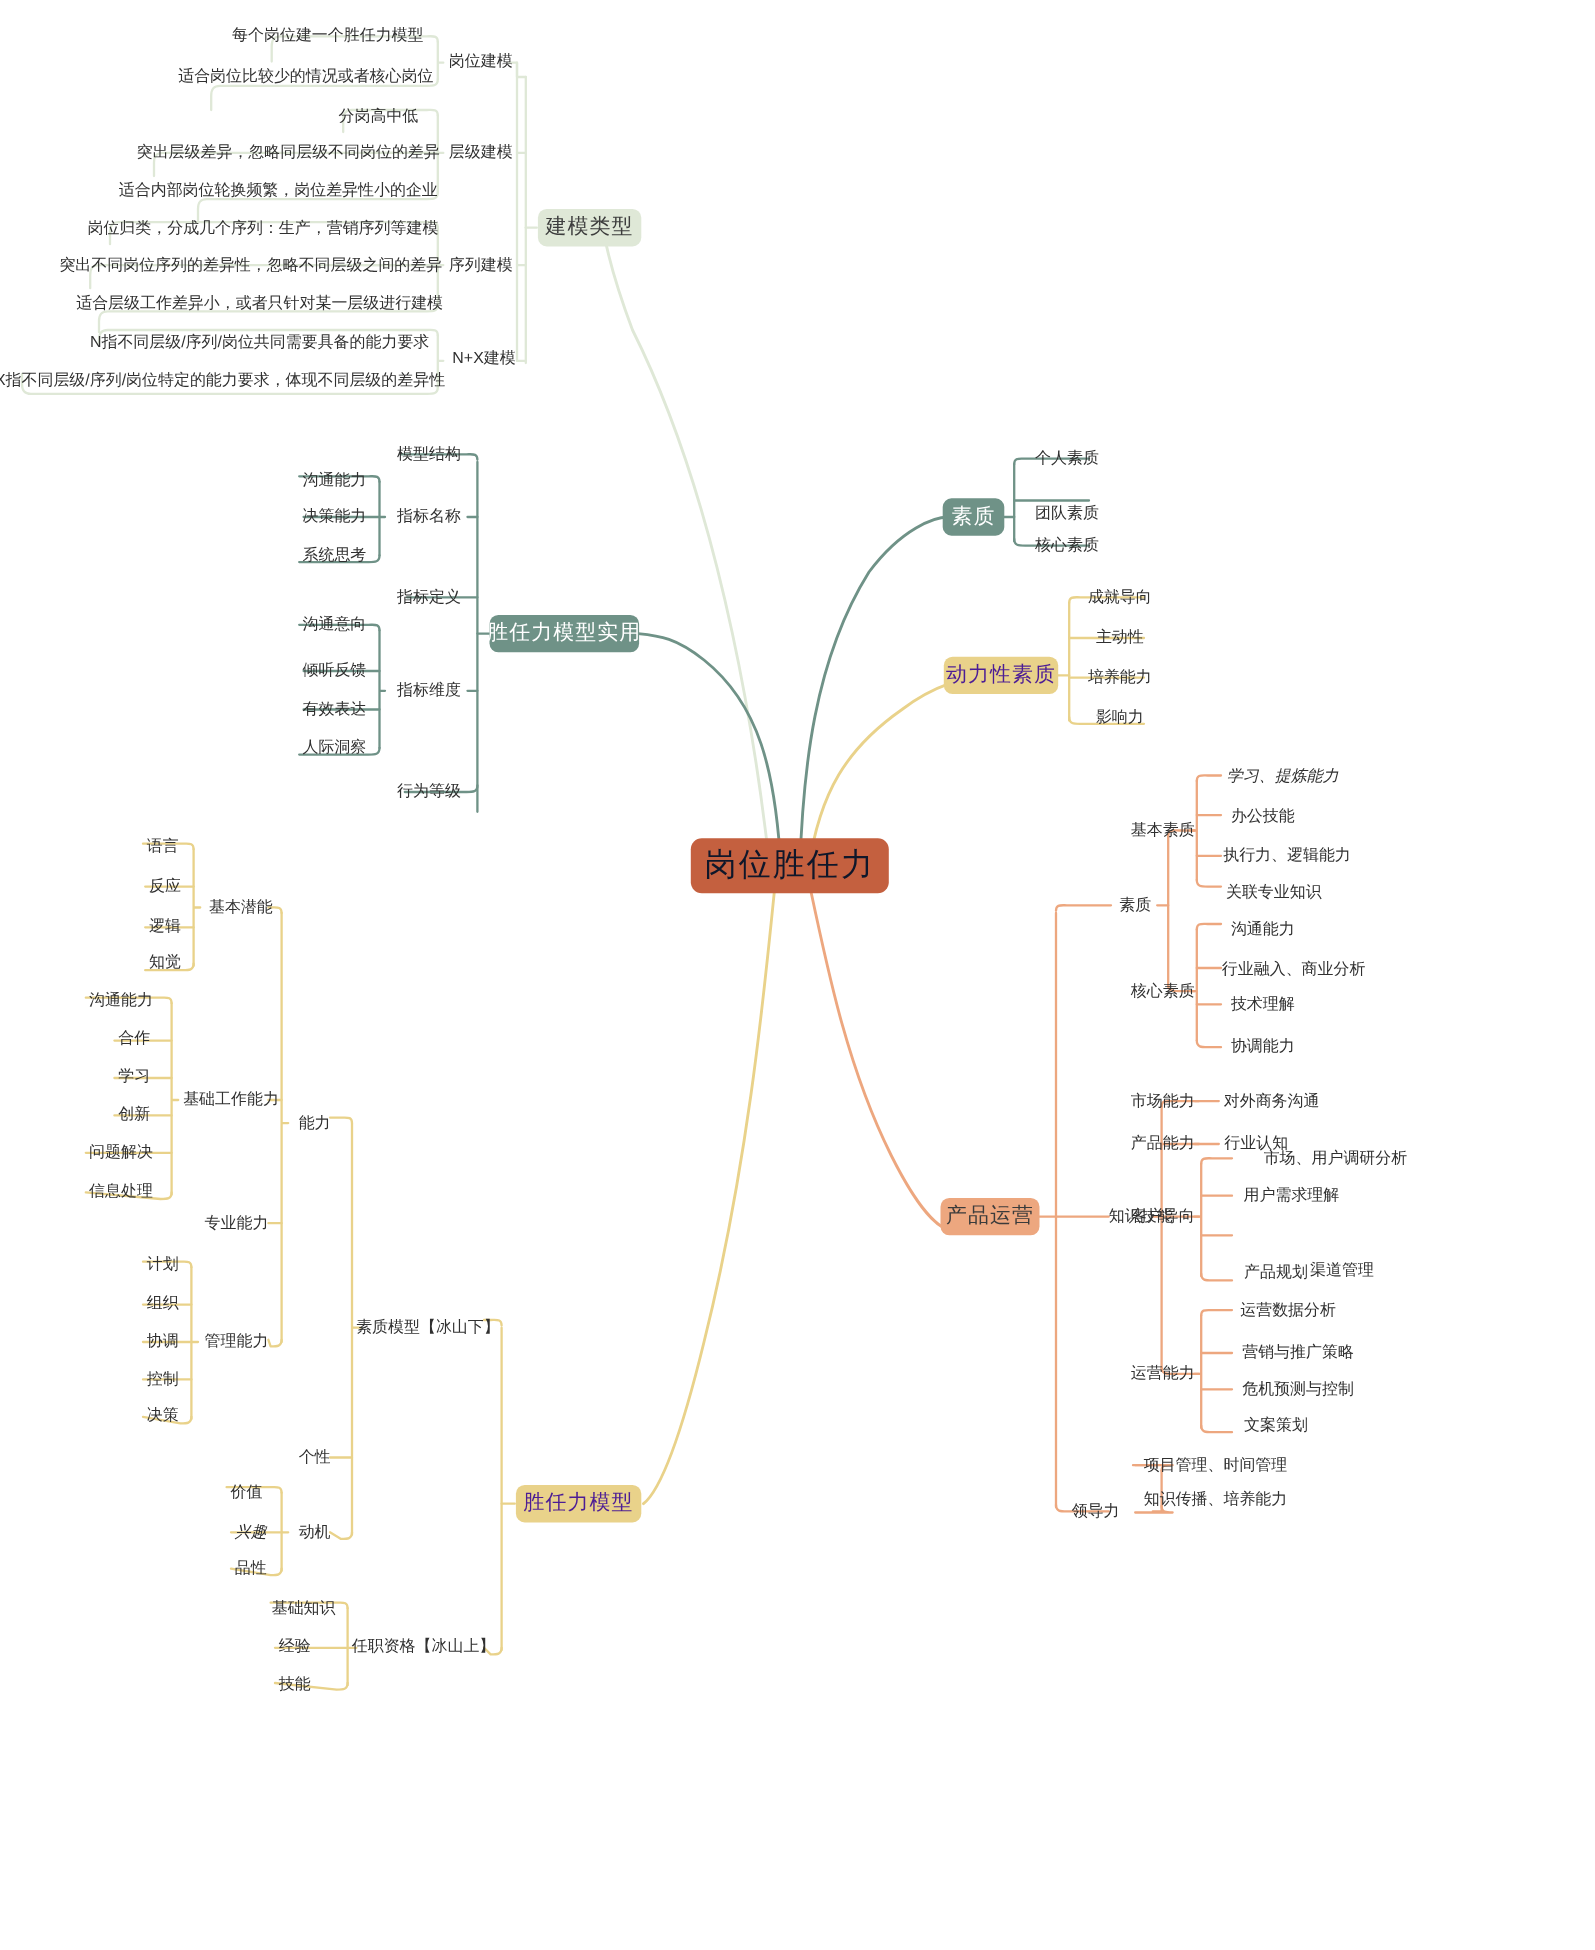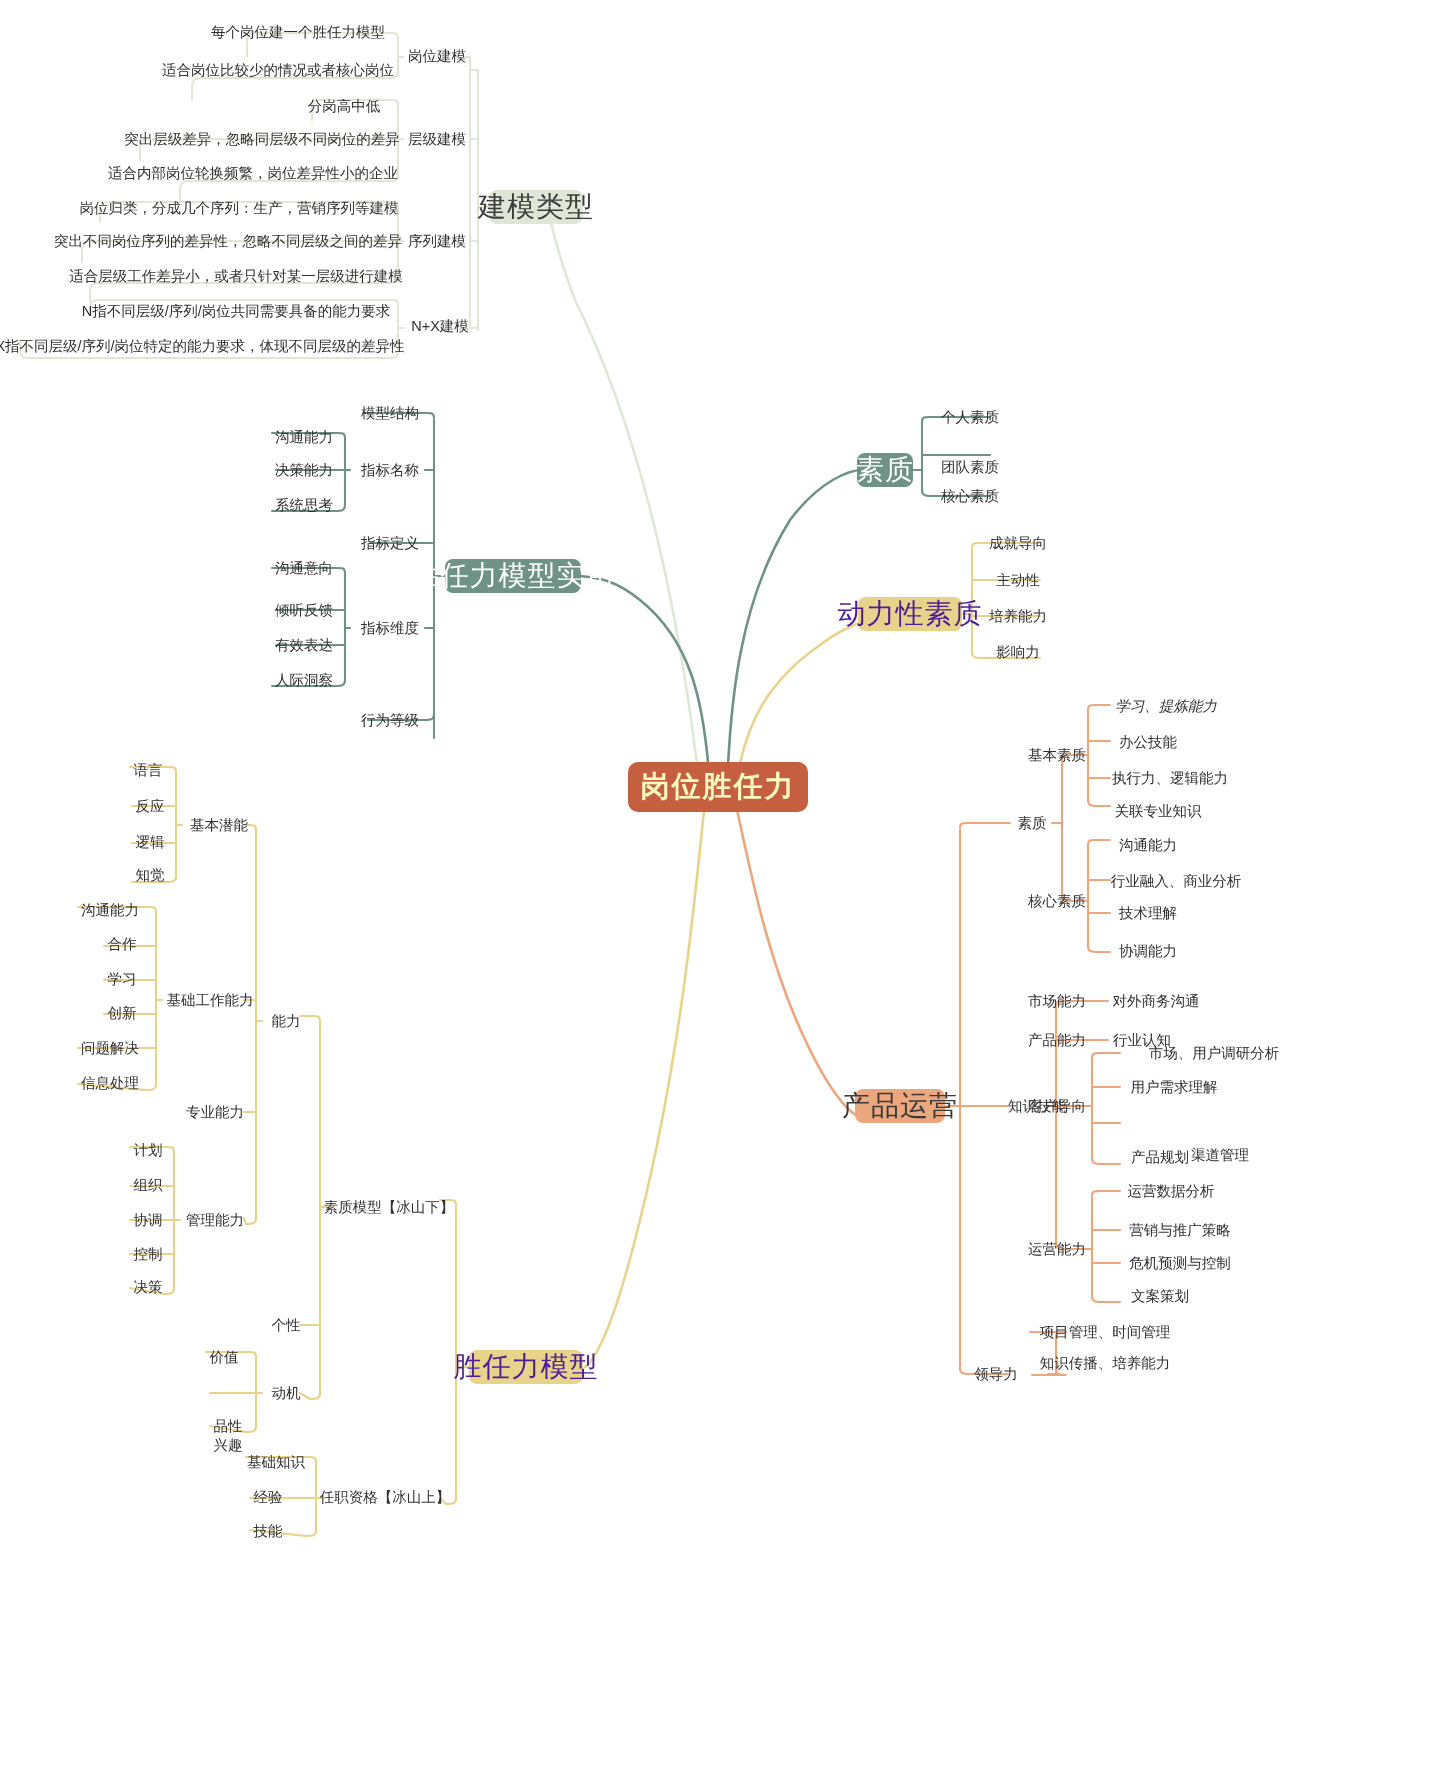--- a/index.html
+++ b/index.html
@@ -26,30 +26,30 @@
     white-space:nowrap;
     display:flex;
     align-items:center;
     justify-content:center;
     line-height:1.15;
     color:#2b2b2b;
   }
   
   .n-root{
     background:#c4603f;
-    color:#fef9c3;
+    color:#0f172a;
     font-size:29px;
-    font-weight:bold;
+    font-weight:normal;
     border-radius:10px;
     padding:0 22px;
     letter-spacing:2px;
   }
   
   .n-l1{
-    font-size:28px;
+    font-size:19px;
     border-radius:8px;
     padding:0 16px;
     letter-spacing:1px;
   }
   .n-l1.green-dark{background:#6f9287;color:#ffffff;}
   .n-l1.green-pale{background:#dfe8d7;color:#3d3d3d;}
   .n-l1.yellow{background:#e9d28a;color:#4c1d95;}
   .n-l1.orange{background:#eda77f;color:#3b3b3b;}
   
   .n-txt{
@@ -353,21 +353,21 @@
   <div class="node n-txt" style="left:124px;top:1137px;width:48px;height:26px;">计划</div>
   <div class="node n-txt" style="left:124px;top:1172px;width:48px;height:26px;">组织</div>
   <div class="node n-txt" style="left:124px;top:1207px;width:48px;height:26px;">协调</div>
   <div class="node n-txt" style="left:124px;top:1241px;width:48px;height:26px;">控制</div>
   <div class="node n-txt" style="left:124px;top:1274px;width:48px;height:26px;">决策</div>
 
   <div class="node n-txt" style="left:262px;top:1312px;width:48px;height:26px;">个性</div>
 
   <div class="node n-txt" style="left:262px;top:1380px;width:48px;height:26px;">动机</div>
   <div class="node n-txt" style="left:200px;top:1344px;width:48px;height:26px;">价值</div>
-  <div class="node n-txt" style="left:204px;top:1432px;width:48px;height:26px;">兴趣</div>
+  <div class="node n-txt" style="left:204px;top:1380px;width:48px;height:26px;font-style:italic;">兴趣</div>
   <div class="node n-txt" style="left:204px;top:1413px;width:48px;height:26px;">品性</div>
 
   <div class="node n-txt" style="left:324px;top:1484px;width:122px;height:26px;">任职资格【冰山上】</div>
   <div class="node n-txt" style="left:240px;top:1449px;width:72px;height:26px;">基础知识</div>
   <div class="node n-txt" style="left:244px;top:1484px;width:48px;height:26px;">经验</div>
   <div class="node n-txt" style="left:244px;top:1518px;width:48px;height:26px;">技能</div>
 
 </div>
 
 </body></html>

